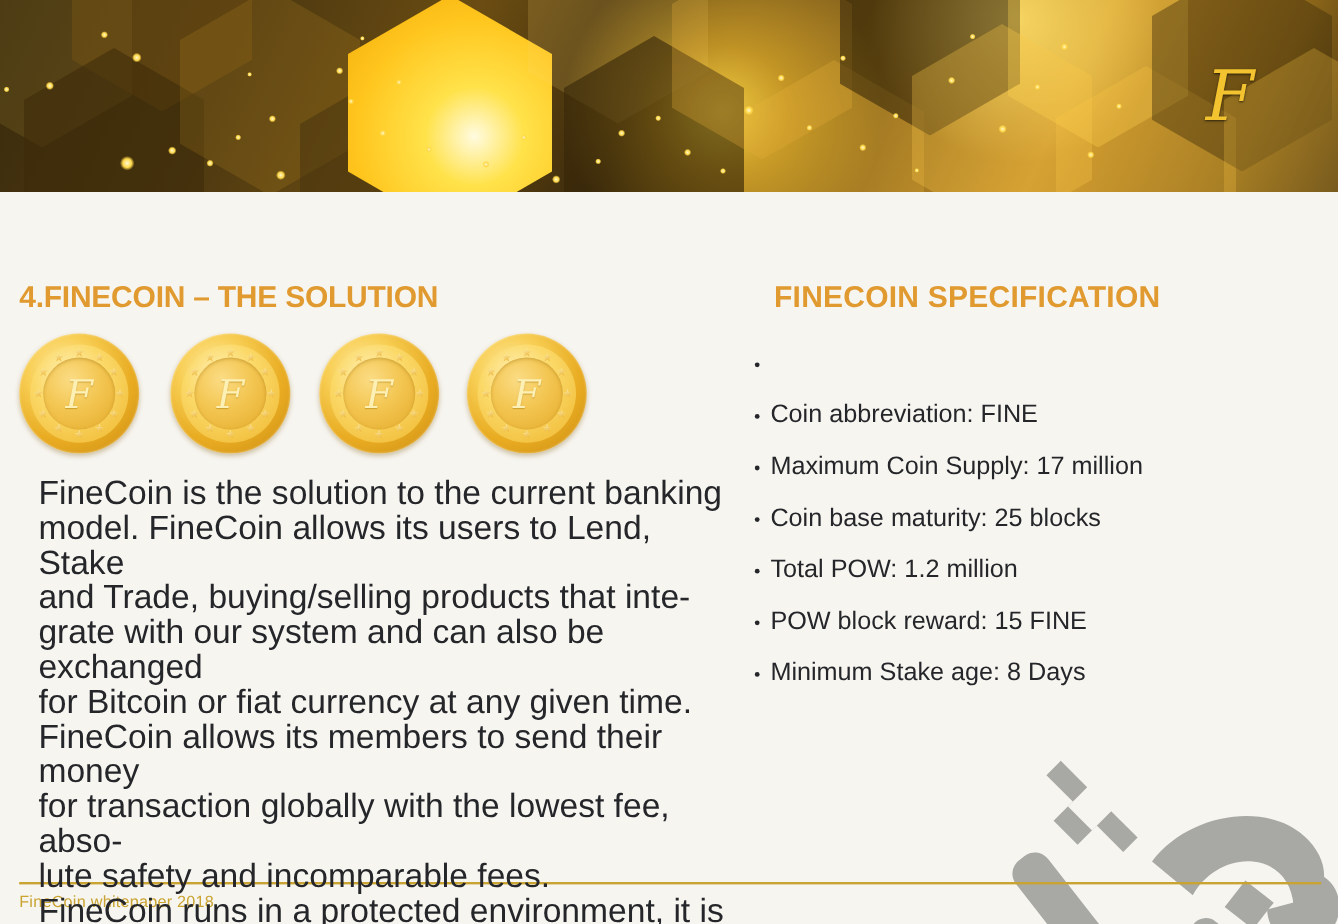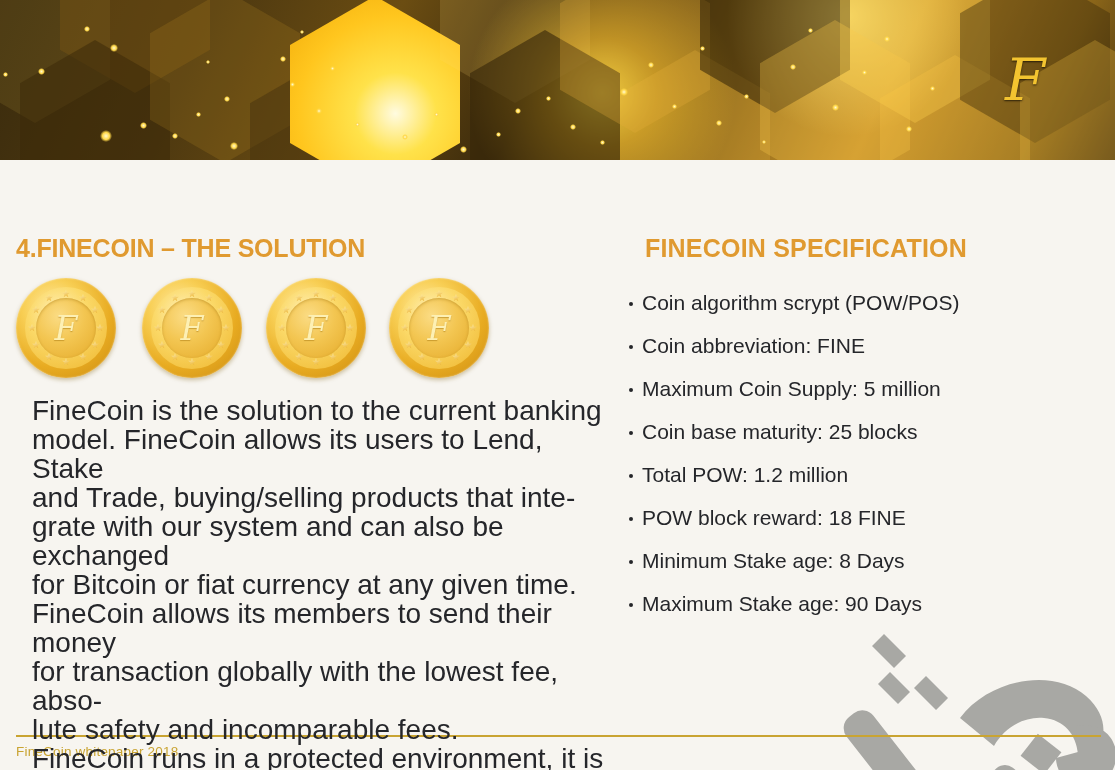--- a/index.html
+++ b/index.html
@@ -303,47 +303,42 @@
 lute safety and incomparable fees.
 FineCoin runs in a protected environment, it is pro-
 tected from DDoS attacks, it is easy to use and fo-
 cused on the European market.</div>
 
   <div class="h2-right">FINECOIN SPECIFICATION</div>
 
   <div class="spec">
     <div class="spec-item">
       <span class="dot"></span>
-      <span>Coin algorithm scrypt (POW/POS)</span>
     </div>
     <div class="spec-item">
       <span class="dot"></span>
       <span>Coin abbreviation: FINE</span>
     </div>
     <div class="spec-item">
       <span class="dot"></span>
-      <span>Maximum Coin Supply: 5 million</span>
+      <span>Maximum Coin Supply: 17 million</span>
     </div>
     <div class="spec-item">
       <span class="dot"></span>
       <span>Coin base maturity: 25 blocks</span>
     </div>
     <div class="spec-item">
       <span class="dot"></span>
       <span>Total POW: 1.2 million</span>
     </div>
     <div class="spec-item">
       <span class="dot"></span>
-      <span>POW block reward: 18 FINE</span>
+      <span>POW block reward: 15 FINE</span>
     </div>
     <div class="spec-item">
       <span class="dot"></span>
       <span>Minimum Stake age: 8 Days</span>
-    </div>
-    <div class="spec-item">
-      <span class="dot"></span>
-      <span>Maximum Stake age: 90 Days</span>
     </div>
   </div>
 </div>
 
 <div class="rule"></div>
 <div class="footer-text">FineCoin whitepaper 2018</div>
 
 </body></html>

